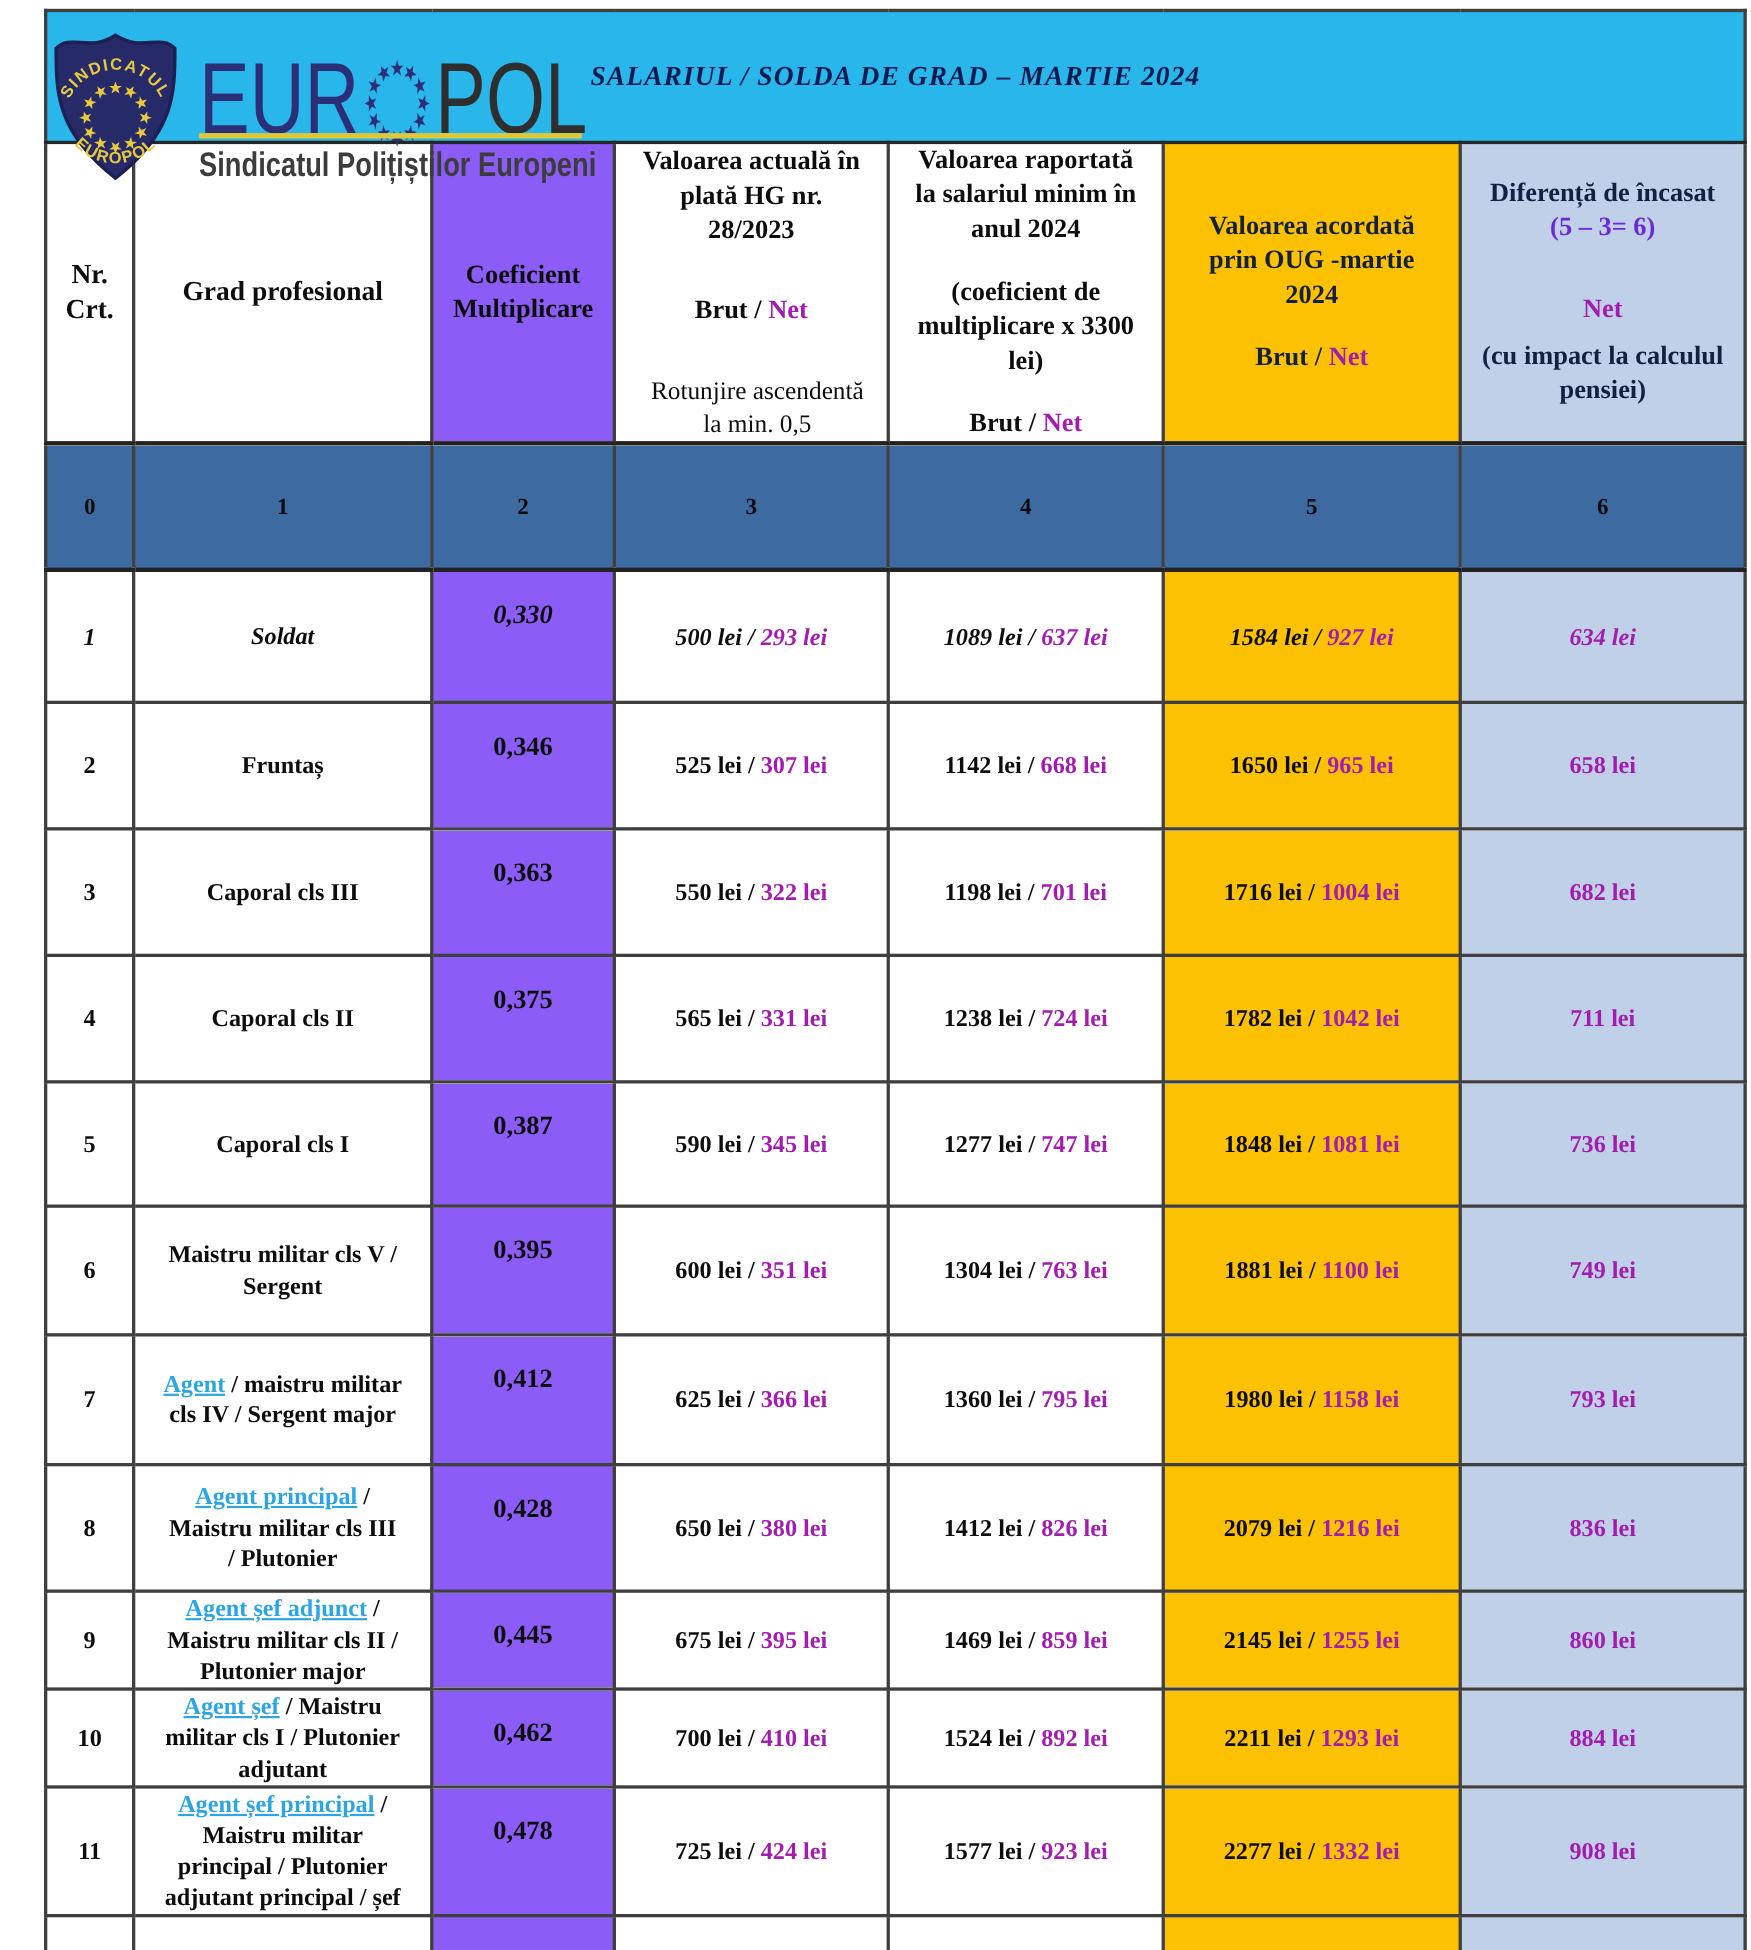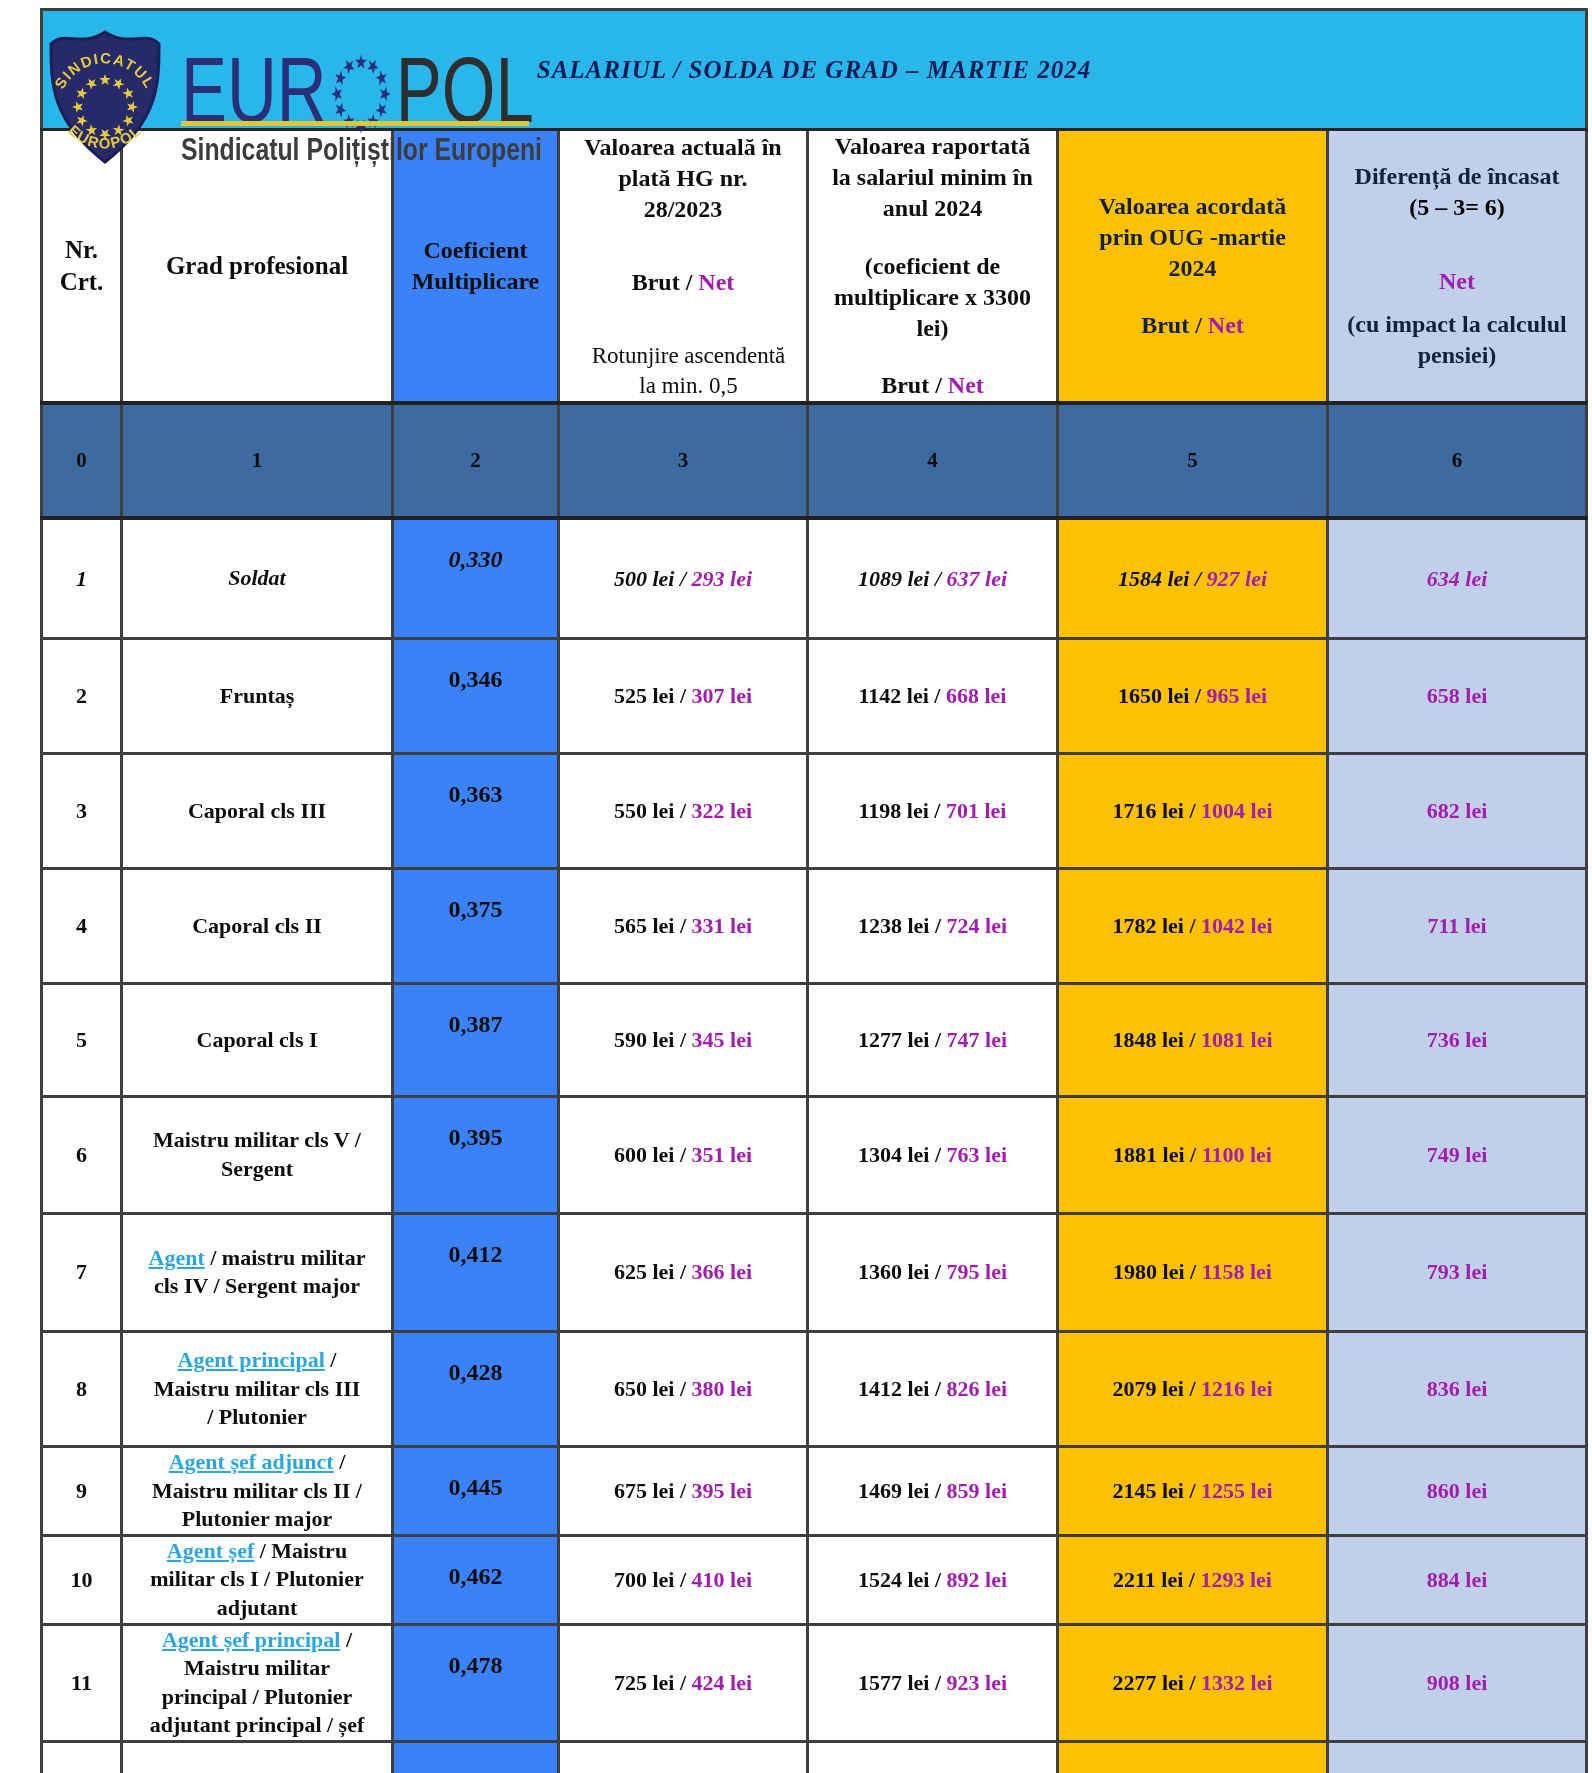--- a/index.html
+++ b/index.html
@@ -8,25 +8,25 @@
   table{border-collapse:collapse;table-layout:fixed;width:1545px;border:3px solid #262626;}
   td{border:3px solid #3f3f3f;text-align:center;vertical-align:middle;padding:0;overflow:hidden;}
   
   tr.titlebar td{background:#29b6ea;height:34px;border-bottom:3px solid #262626;
     color:#0e1b52;font-weight:bold;font-size:25px;letter-spacing:1px;}
   
   tr.headrow{height:363px;}
   tr.headrow td{font-weight:bold;font-size:24px;line-height:1.3;color:#0d0d0d;}
   .pre{white-space:pre-line;}
   .c0h,.c1h{font-size:25px;}
-  .gray{background:#3b82f6;margin-left:48px;}
+  .gray{background:#8b5cf6;margin-left:48px;}
   .orange{background:#fcc103;}
   .lblue{background:#c0d0e8;}
   .red{color:#a21caf;}
-  .blue{color:#000000;}
+  .blue{color:#6d28d9;}
   .navy{color:#13203f;}
   .gap-lg{margin-top:42px;}
   .gap-md{margin-top:26px;}
   .gap-sm{margin-top:12px;}
   .note{font-weight:normal;font-size:23px;padding-left:11px;}
   
   tr.numrow td{background:#3d6ba1;height:30px;font-weight:bold;font-size:21px;color:#0b0b0b;
     border-top:4px solid #222;border-bottom:4px solid #222;}
   
   tbody td{font-weight:bold;font-size:22px;color:#0d0d0d;}

